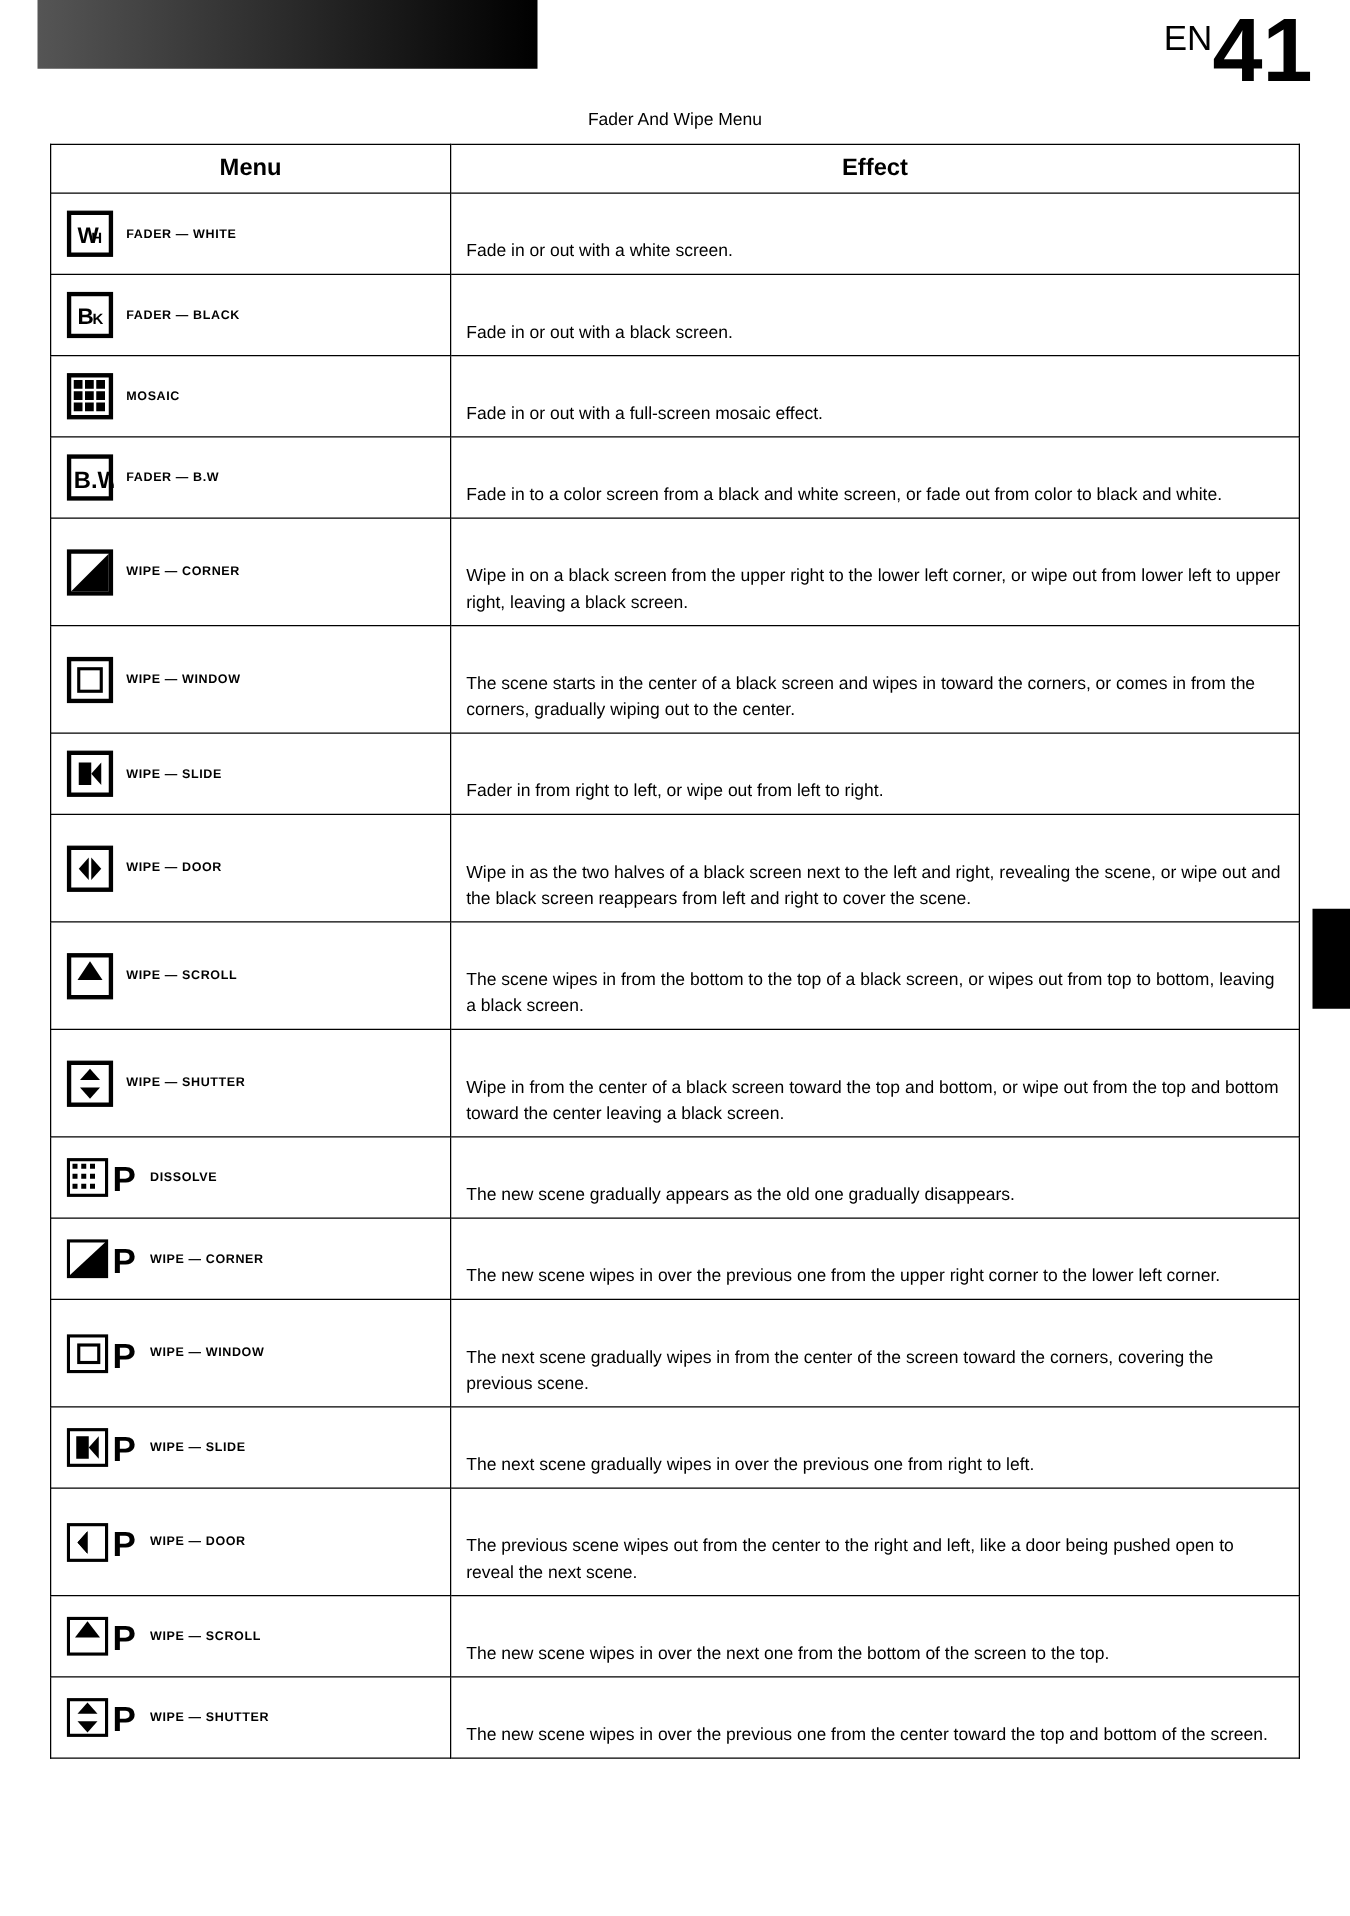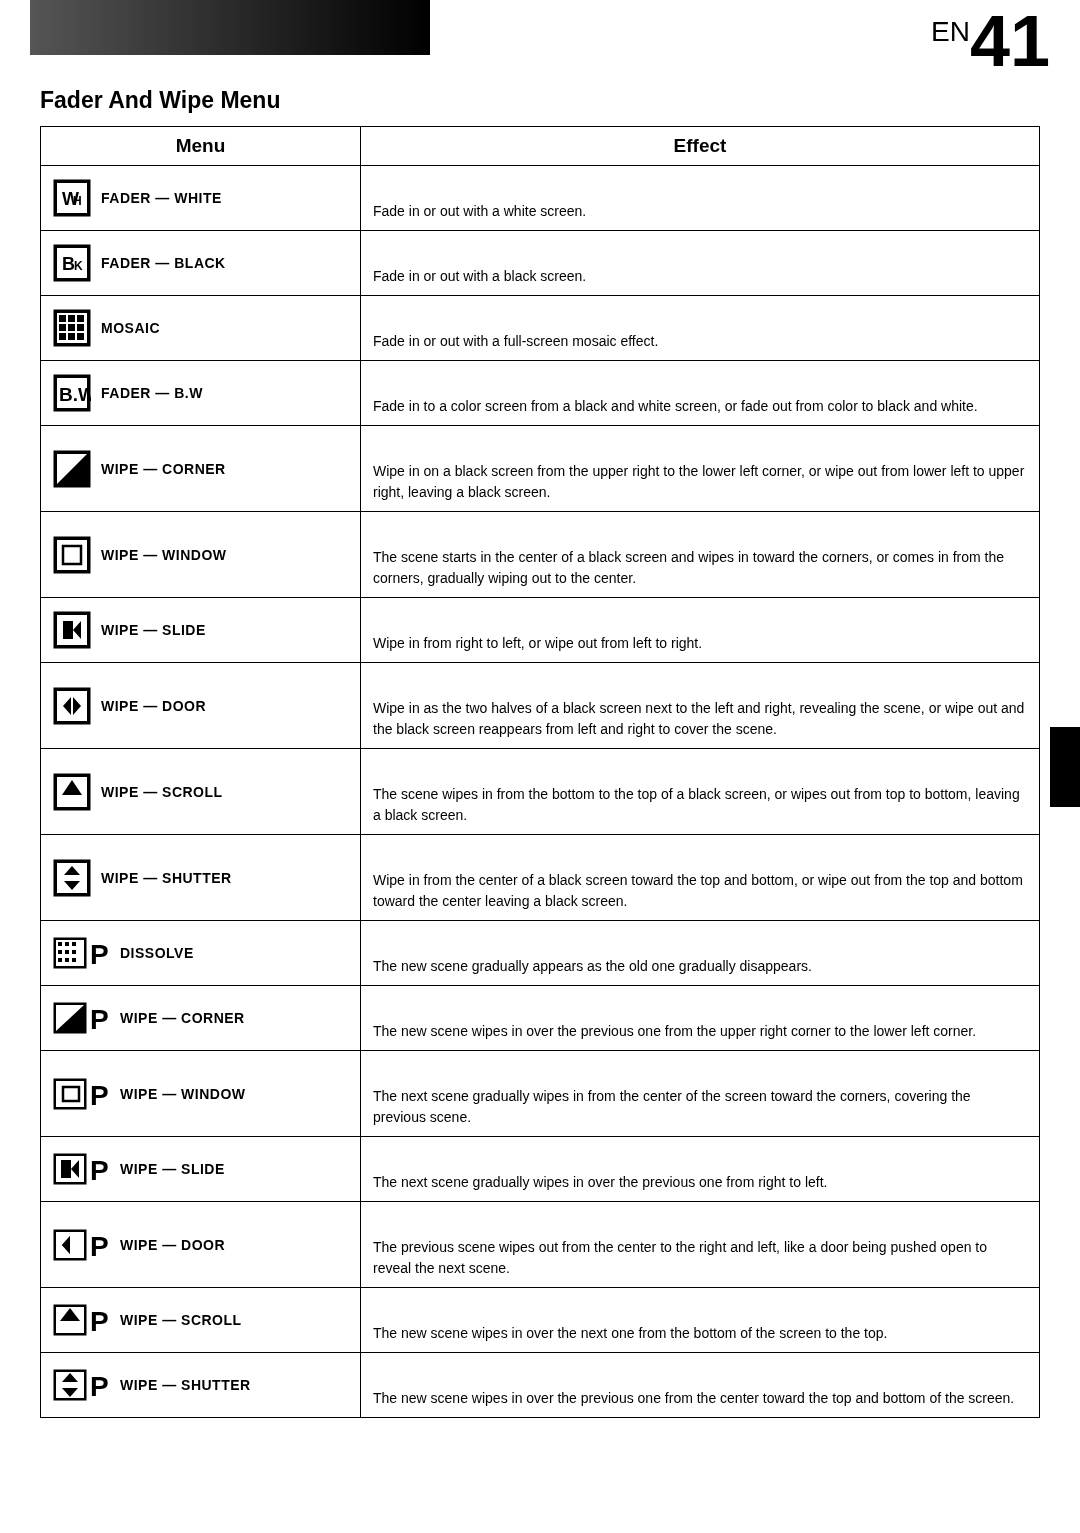--- a/index.html
+++ b/index.html
@@ -39,23 +39,24 @@
       font-size: 28px;
       vertical-align: super;
       font-weight: normal;
     }
 
     
     .content {
       padding: 0 40px 40px 40px;
     }
     .section-title {
-      font-size: 23px;
-      font-weight: bold;
+      font-size: 14px;
+      font-weight: normal;
       margin-bottom: 12px;
+      text-align: center;
     }
 
     
     .menu-table {
       width: 100%;
       border-collapse: collapse;
       border: 1.5px solid #000;
     }
     .menu-table th {
       border: 1.5px solid #000;
@@ -74,21 +75,21 @@
     }
     .effect-col {
       width: auto;
     }
     .menu-cell {
       display: flex;
       align-items: center;
       gap: 10px;
     }
     .menu-label {
-      font-size: 14px;
+      font-size: 10px;
       font-weight: bold;
       letter-spacing: 0.5px;
       text-transform: uppercase;
     }
     .effect-text {
       font-size: 14px;
       line-height: 1.5;
       margin-top: 27px;
     }
 
@@ -256,21 +257,21 @@
       <rect x="4" y="4" width="30" height="30" fill="#fff"></rect>
 
       <polygon points="20,19 28,10 28,28" fill="#000"></polygon>
       <rect x="10" y="10" width="10" height="18" fill="#000"></rect>
     </svg>
               </span>
               <span class="menu-label">WIPE — SLIDE</span>
             </div>
           </td>
           <td class="effect-col">
-            <p class="effect-text">Wipe in from right to left, or wipe out from left to right.</p>
+            <p class="effect-text">Fader in from right to left, or wipe out from left to right.</p>
           </td>
         </tr>
         <tr>
           <td class="menu-col">
             <div class="menu-cell">
               <span class="icon-box">
                 <svg width="38" height="38" viewBox="0 0 38 38">
       <rect x="1" y="1" width="36" height="36" fill="#000" stroke="#000"></rect>
       <rect x="4" y="4" width="30" height="30" fill="#fff"></rect>
 

